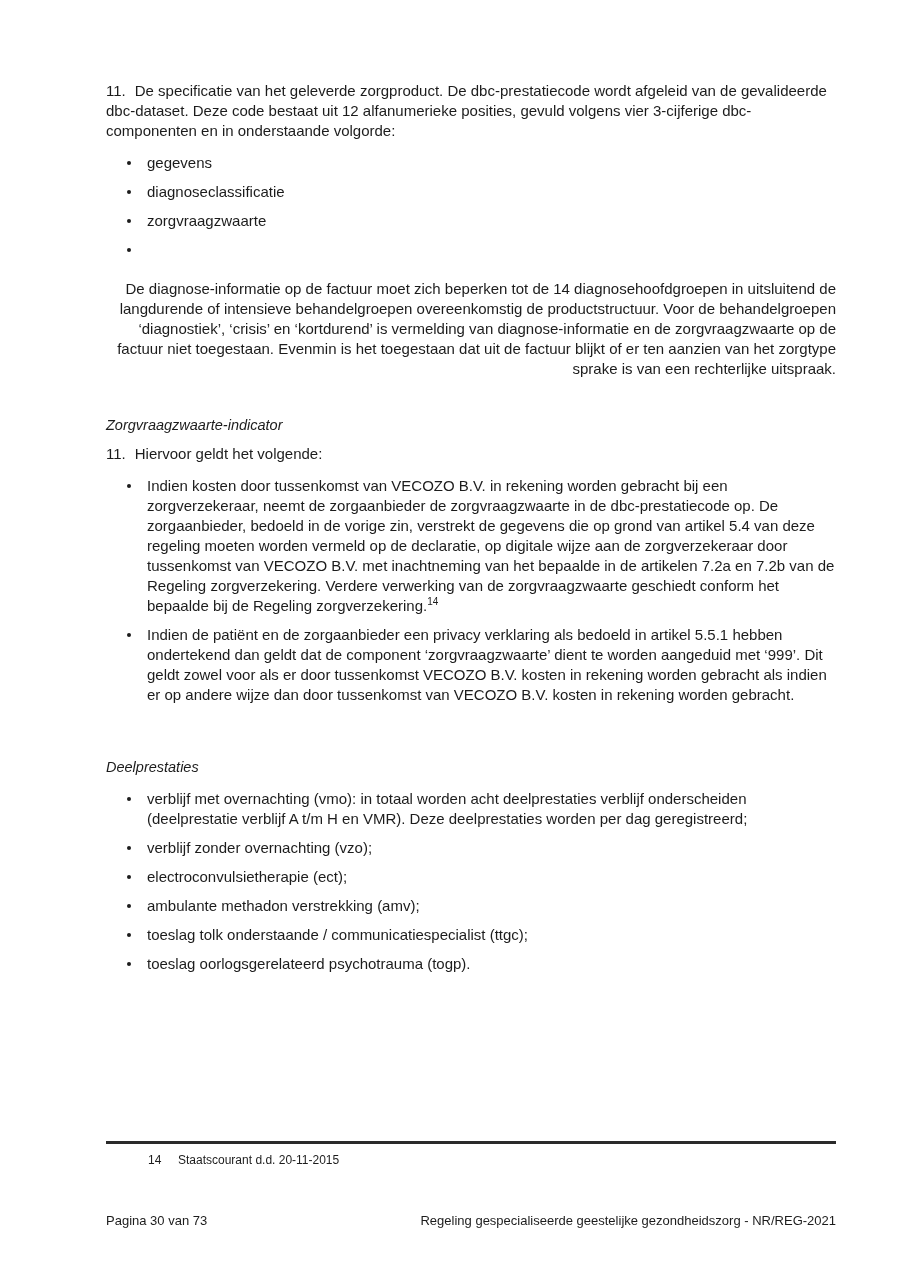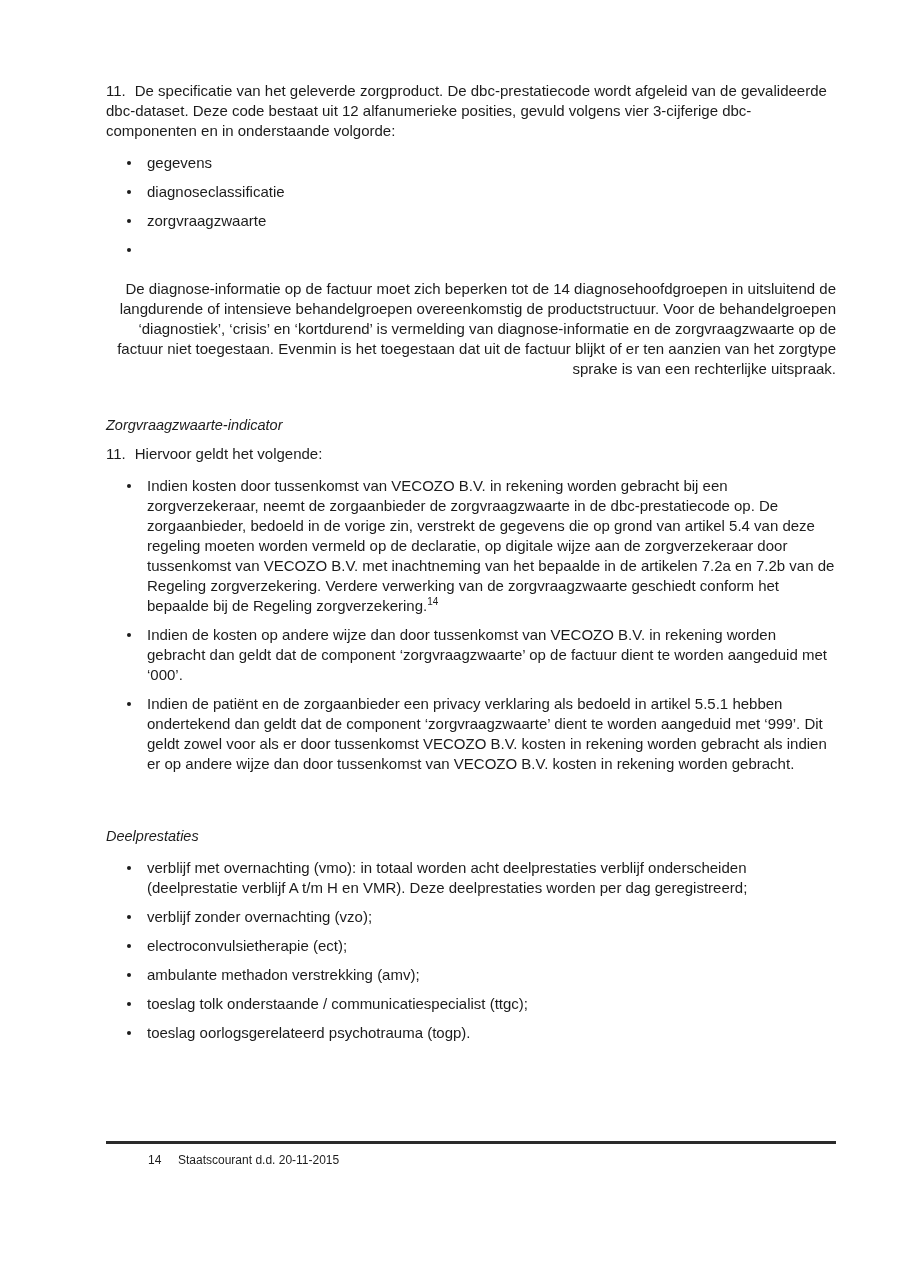--- a/index.html
+++ b/index.html
@@ -122,24 +122,20 @@
 
     <p class="para mt-item12"><span class="num">11.</span><span>Hiervoor geldt het volgende:</span></p>
 
     <ul class="bullets">
       <li>
           <span class="dot"></span>
           <span class="btext"><span>Indien kosten door tussenkomst van VECOZO B.V. in rekening worden gebracht bij een zorgverzekeraar, neemt de zorgaanbieder de zorgvraagzwaarte in de dbc-prestatiecode op. De zorgaanbieder, bedoeld in de vorige zin, verstrekt de gegevens die op grond van artikel 5.4 van deze regeling moeten worden vermeld op de declaratie, op digitale wijze aan de zorgverzekeraar door tussenkomst van VECOZO B.V. met inachtneming van het bepaalde in de artikelen 7.2a en 7.2b van de Regeling zorgverzekering. Verdere verwerking van de zorgvraagzwaarte geschiedt conform het bepaalde bij de Regeling zorgverzekering.</span><sup class="fnref">14</sup></span>
         </li>
       <li>
           <span class="dot"></span>
-          <span class="btext">Indien de kosten op andere wijze dan door tussenkomst van VECOZO B.V. in rekening worden gebracht dan geldt dat de component ‘zorgvraagzwaarte’ op de factuur dient te worden aangeduid met ‘000’.</span>
-        </li>
-      <li>
-          <span class="dot"></span>
           <span class="btext">Indien de patiënt en de zorgaanbieder een privacy verklaring als bedoeld in artikel 5.5.1 hebben ondertekend dan geldt dat de component ‘zorgvraagzwaarte’ dient te worden aangeduid met ‘999’. Dit geldt zowel voor als er door tussenkomst VECOZO B.V. kosten in rekening worden gebracht als indien er op andere wijze dan door tussenkomst van VECOZO B.V. kosten in rekening worden gebracht.</span>
         </li>
     </ul>
 
     <p class="para sec-heading mt-heading2">Deelprestaties</p>
 
 
     <ul class="bullets">
       <li>
           <span class="dot"></span>
@@ -170,13 +166,17 @@
   </div>
 
   <div class="footnote-block">
     <div class="footnote-rule"></div>
     <div class="footnote-line">
       <span class="footnote-num">14</span>
       <span>Staatscourant d.d. 20-11-2015</span>
     </div>
   </div>
 
+  <div class="footer">
+    <span>Pagina 30 van 73</span>
+    <span>Regeling gespecialiseerde geestelijke gezondheidszorg - NR/REG-2021</span>
+  </div>
 </div>
 
 </body></html>

